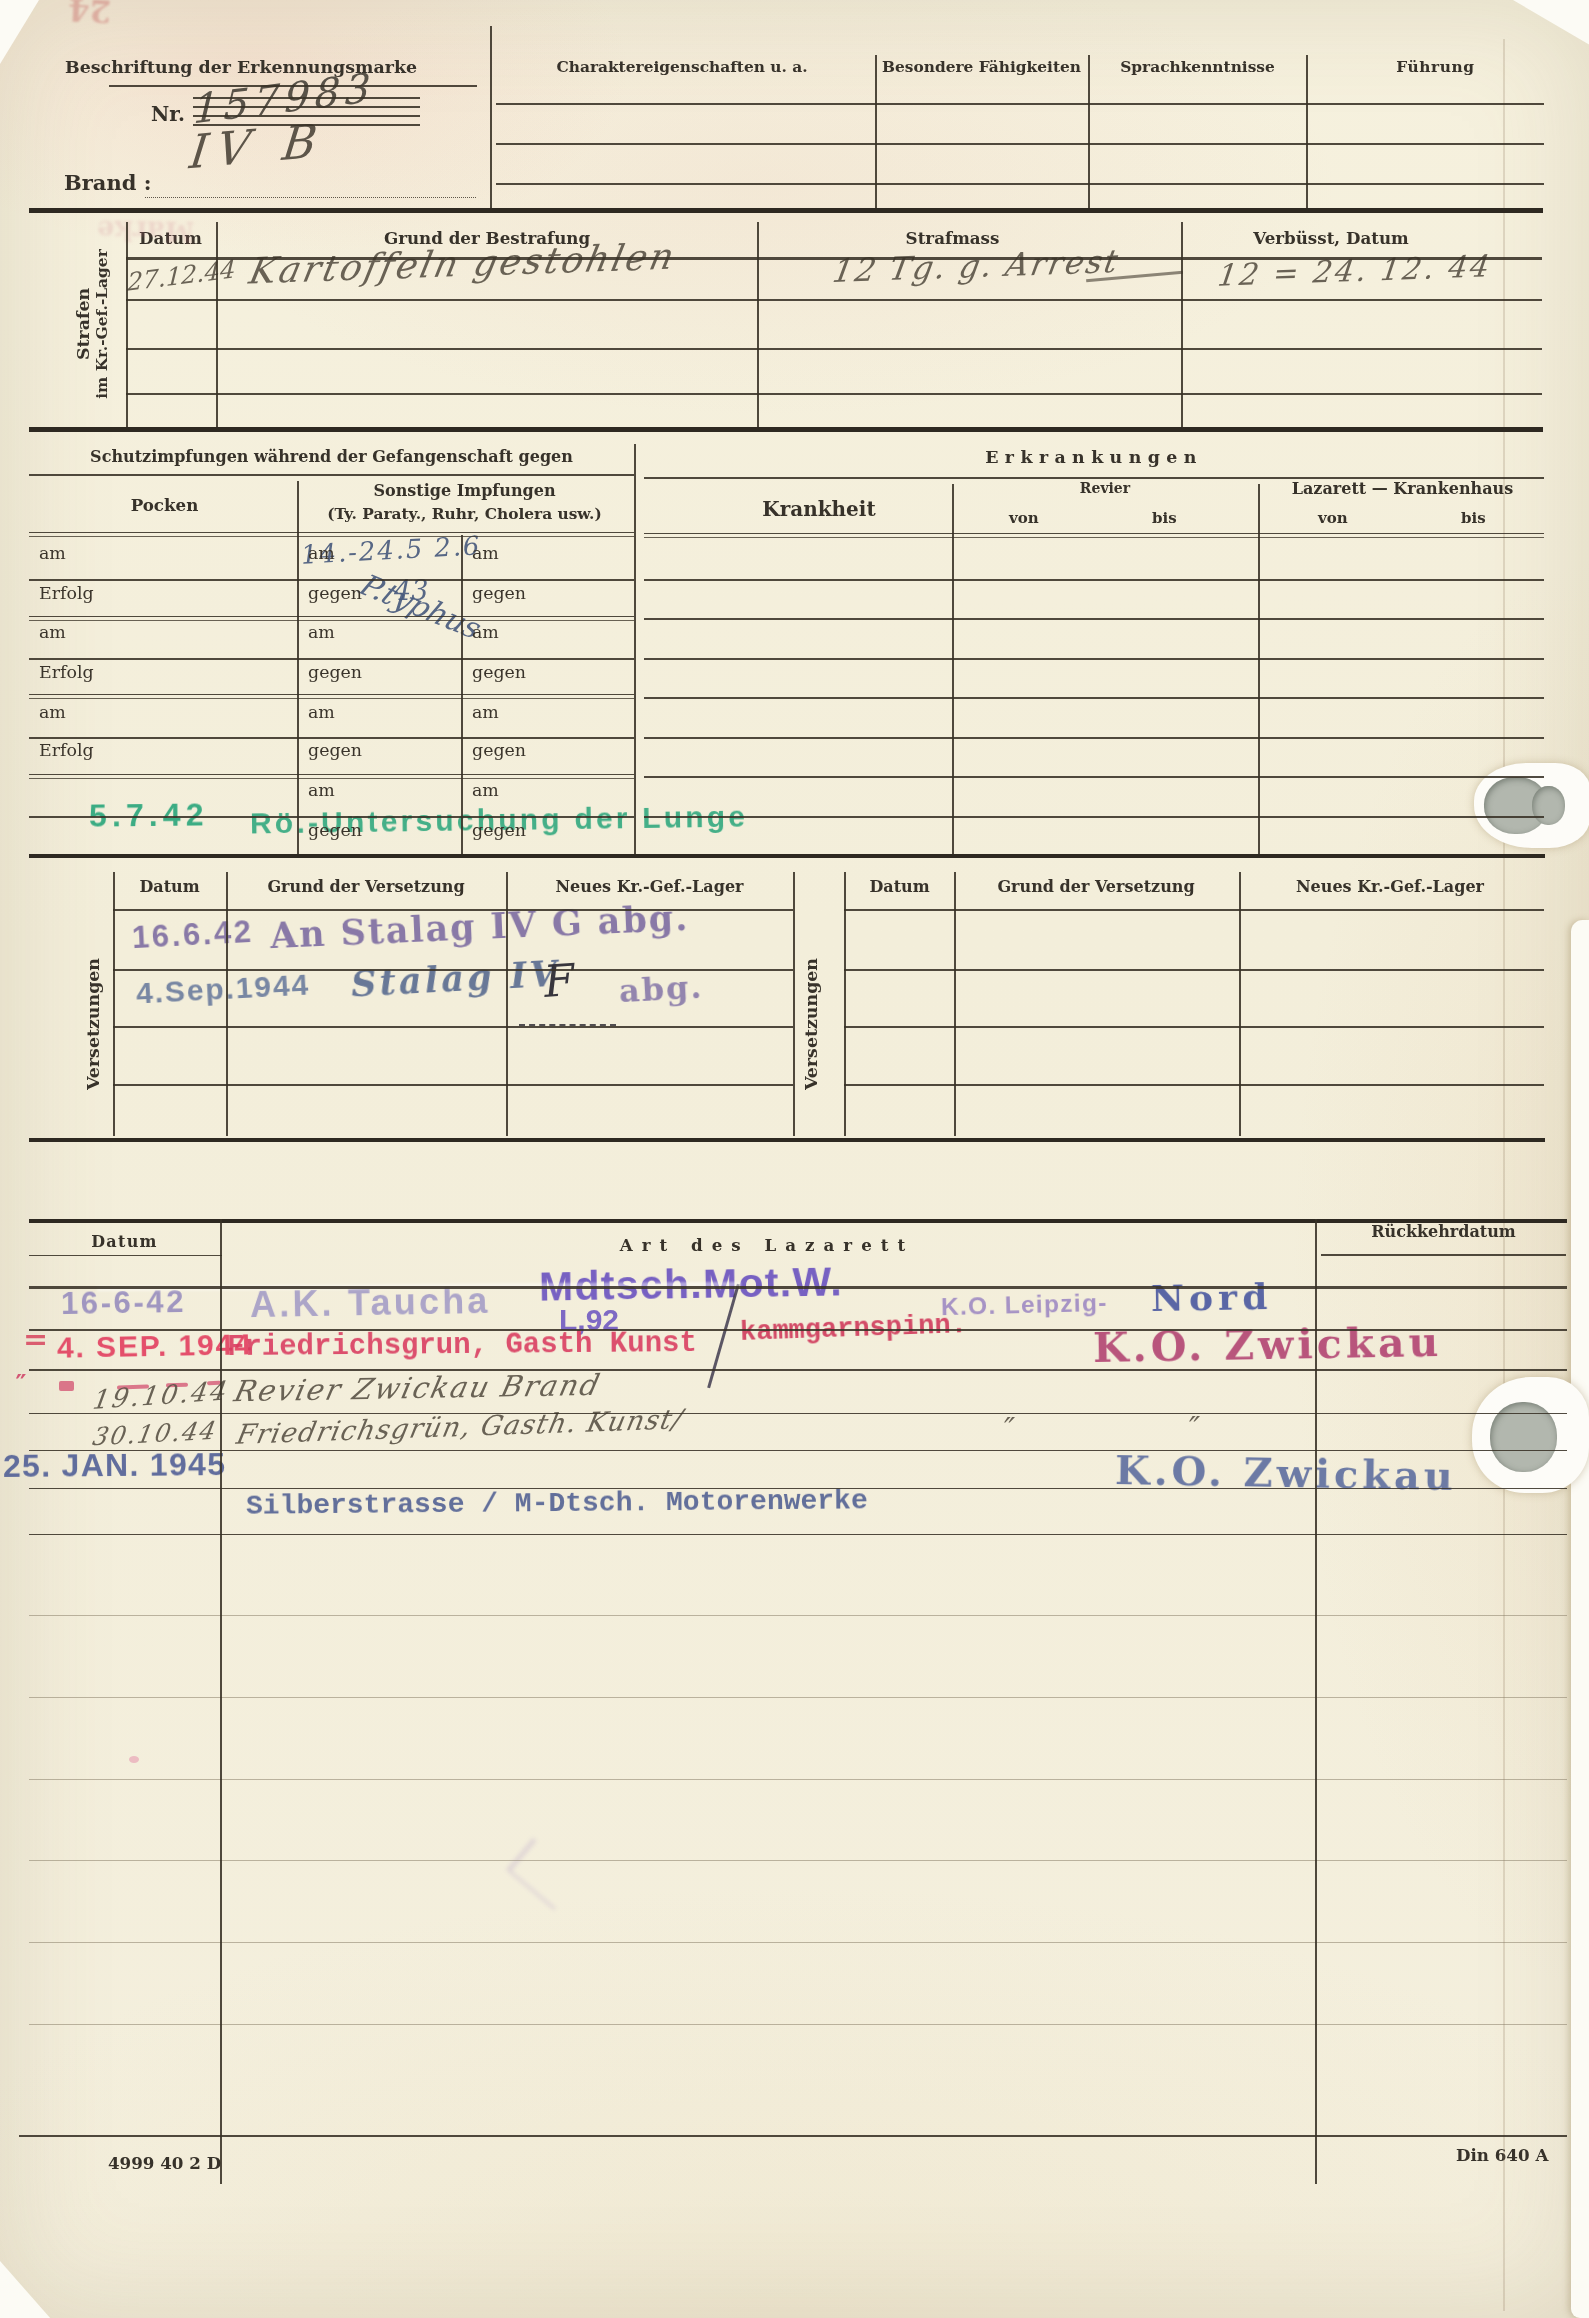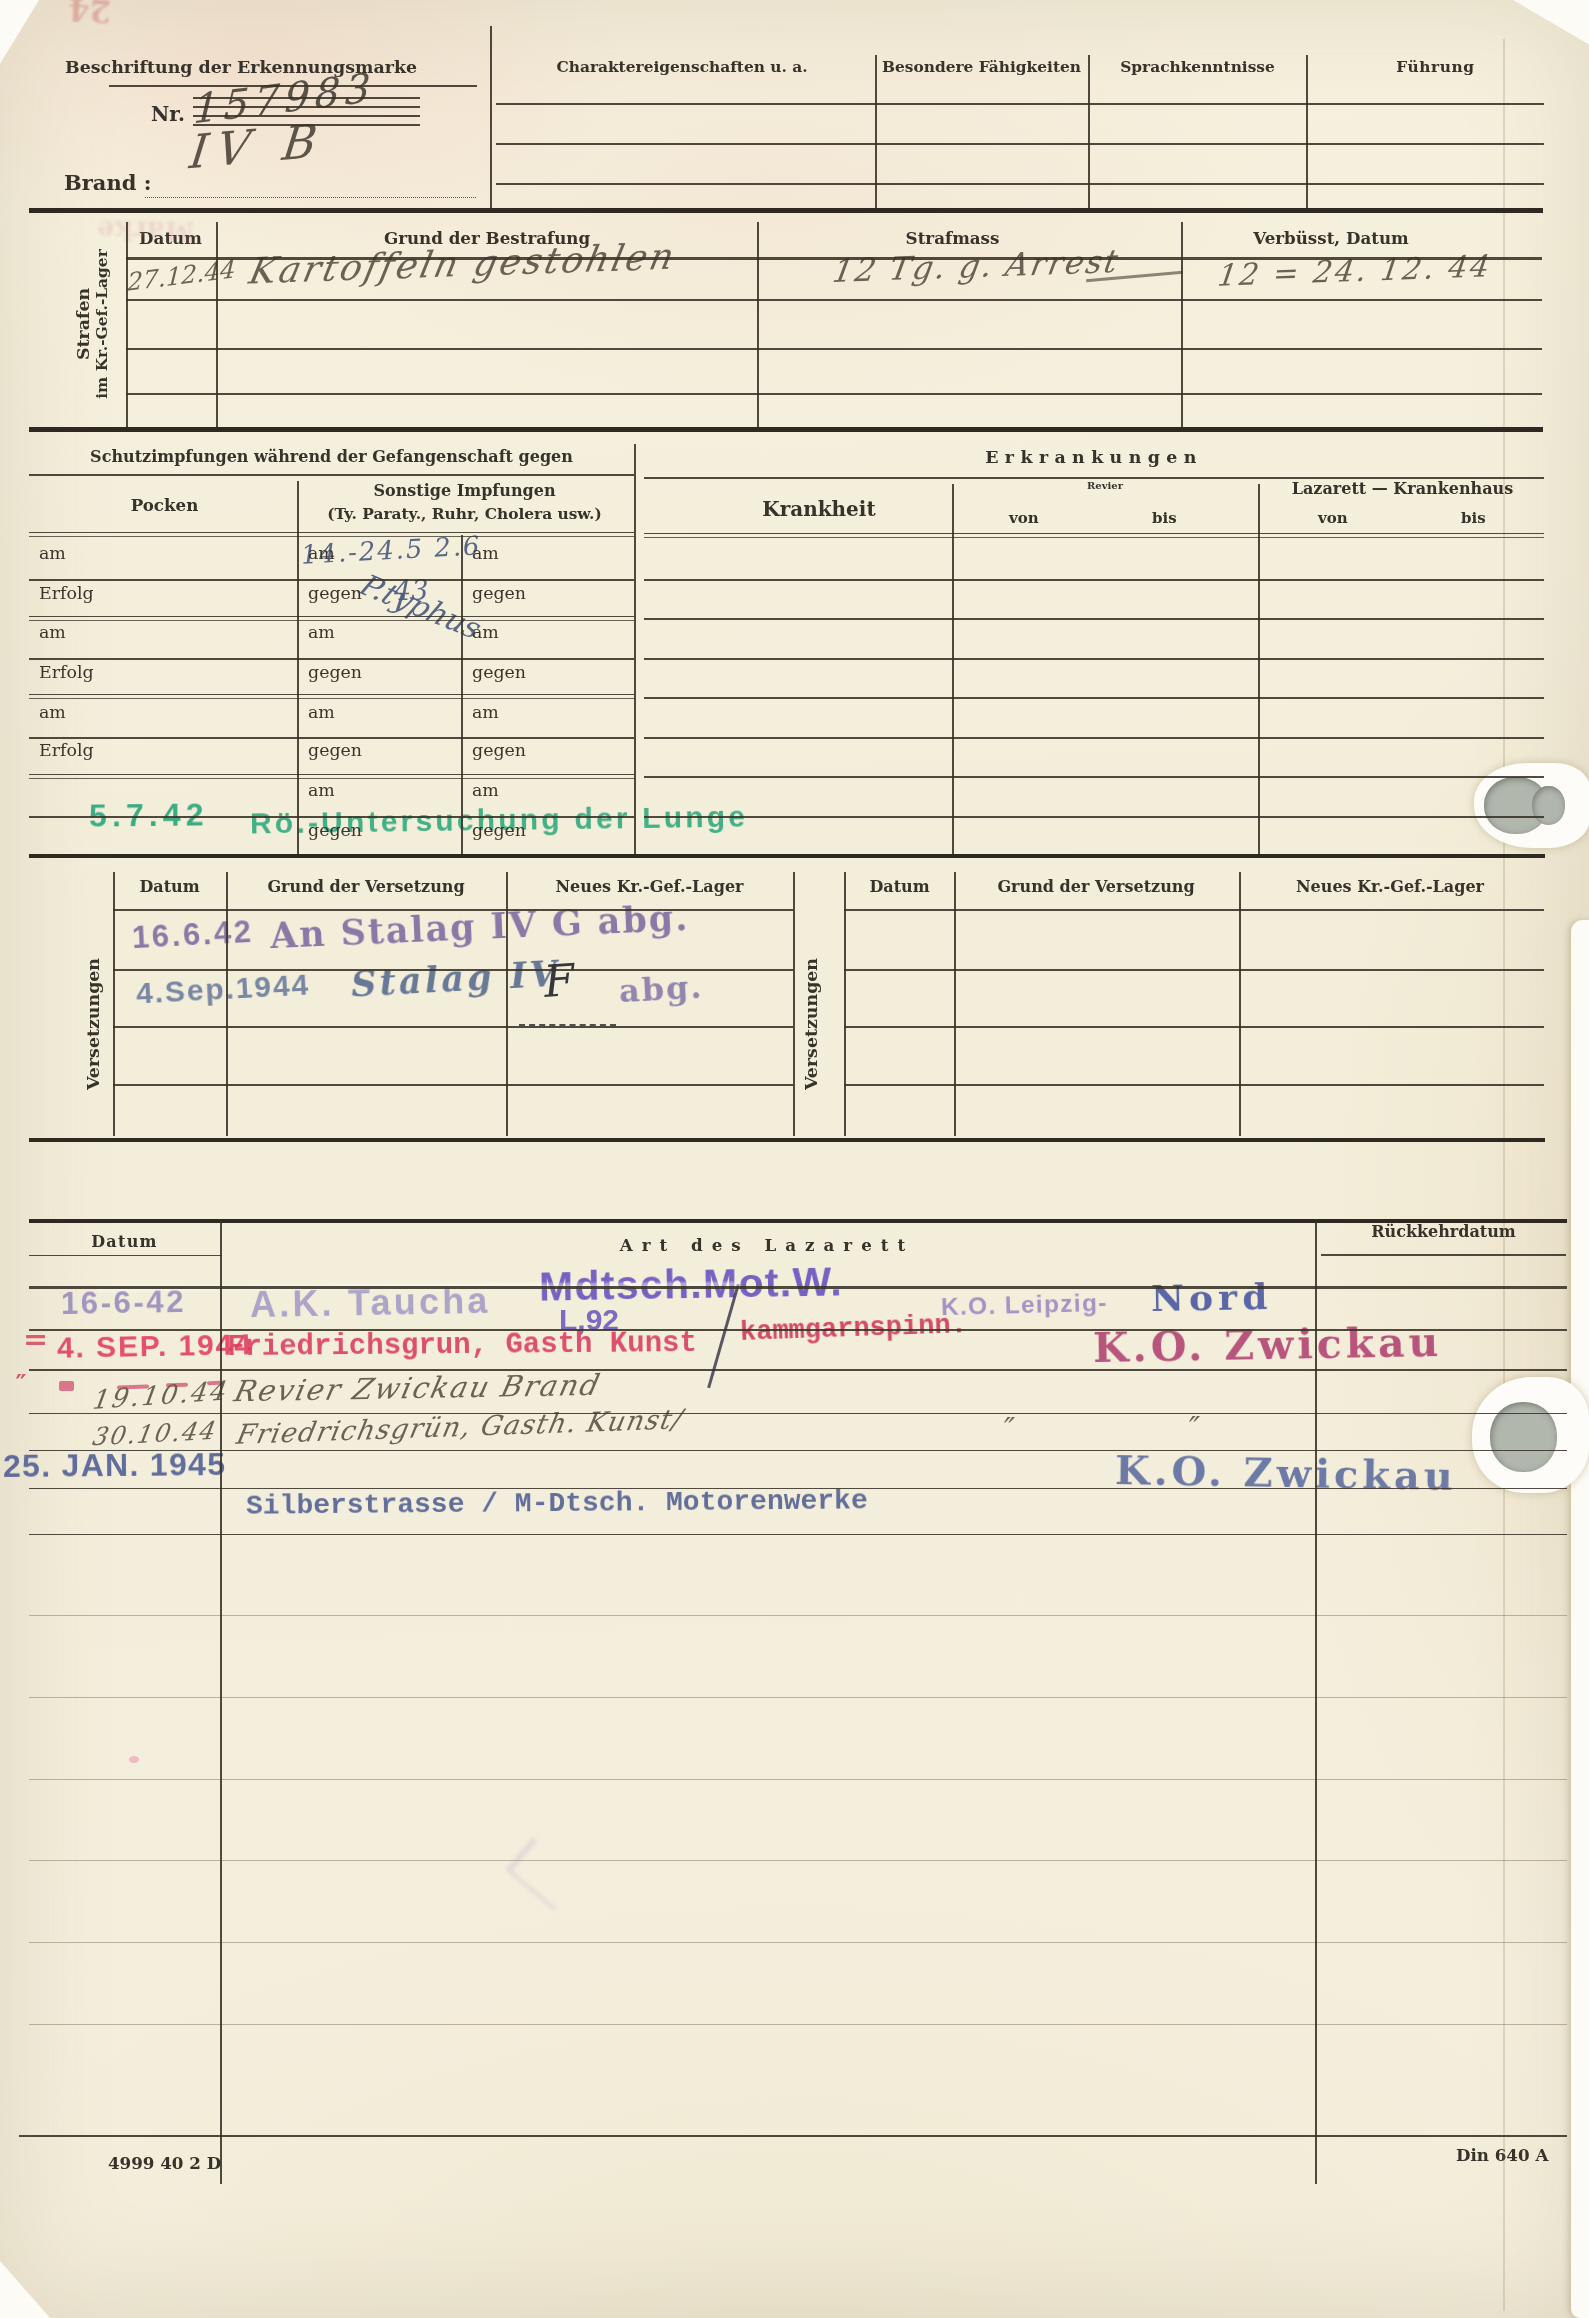--- a/index.html
+++ b/index.html
@@ -63,21 +63,21 @@
   <div class="t hw" style="left:833px;top:250px;font-size:32px;letter-spacing:1.9px;transform:rotate(-2deg) skewX(-12deg);">12 Tg. g. Arrest</div>
   <div class="t hw" style="left:1218px;top:255px;font-size:30px;letter-spacing:2.6px;transform:rotate(-2deg) skewX(-10deg);">12 = 24. 12. 44</div>
   <div class="ln" style="left:1086px;top:275px;width:97px;height:2.6px;transform:rotate(-5deg);background:rgba(94,87,74,.7);"></div>
 
   <div class="t b ctr" style="left:29px;top:449px;width:605px;font-size:16px;">Schutzimpfungen während der Gefangenschaft gegen</div>
   <div class="t b ctr" style="left:644px;top:448px;width:900px;font-size:17.4px;letter-spacing:6.4px;">Erkrankungen</div>
   <div class="t b ctr" style="left:39px;top:497px;width:251px;font-size:16.7px;">Pocken</div>
   <div class="t b ctr" style="left:302px;top:483px;width:325px;font-size:16px;">Sonstige Impfungen</div>
   <div class="t b ctr" style="left:299px;top:506px;width:331px;font-size:15.4px;">(Ty. Paraty., Ruhr, Cholera usw.)</div>
   <div class="t b ctr" style="left:665px;top:499px;width:308px;font-size:20px;">Krankheit</div>
-  <div class="t b ctr" style="left:952px;top:481px;width:306px;font-size:10px;">Revier</div>
+  <div class="t b ctr" style="left:952px;top:481px;width:306px;font-size:14px;">Revier</div>
   <div class="t b" style="left:1009px;top:511px;font-size:15px;">von</div>
   <div class="t b" style="left:1152px;top:511px;font-size:15px;">bis</div>
   <div class="t b ctr" style="left:1261px;top:481px;width:283px;font-size:16px;">Lazarett — Krankenhaus</div>
   <div class="t b" style="left:1318px;top:511px;font-size:15px;">von</div>
   <div class="t b" style="left:1461px;top:511px;font-size:15px;">bis</div>
 
   <div class="t ink" style="left:301px;top:537px;font-size:26px;letter-spacing:1.9px;transform:rotate(-3deg);">14.-24.5  2.6</div>
   <div class="t ink" style="left:394px;top:577px;font-size:27px;">43</div>
   <div class="t ink" style="left:358px;top:591px;font-size:30px;transform:rotate(22deg) skewX(-8deg);">P.typhus</div>
 

